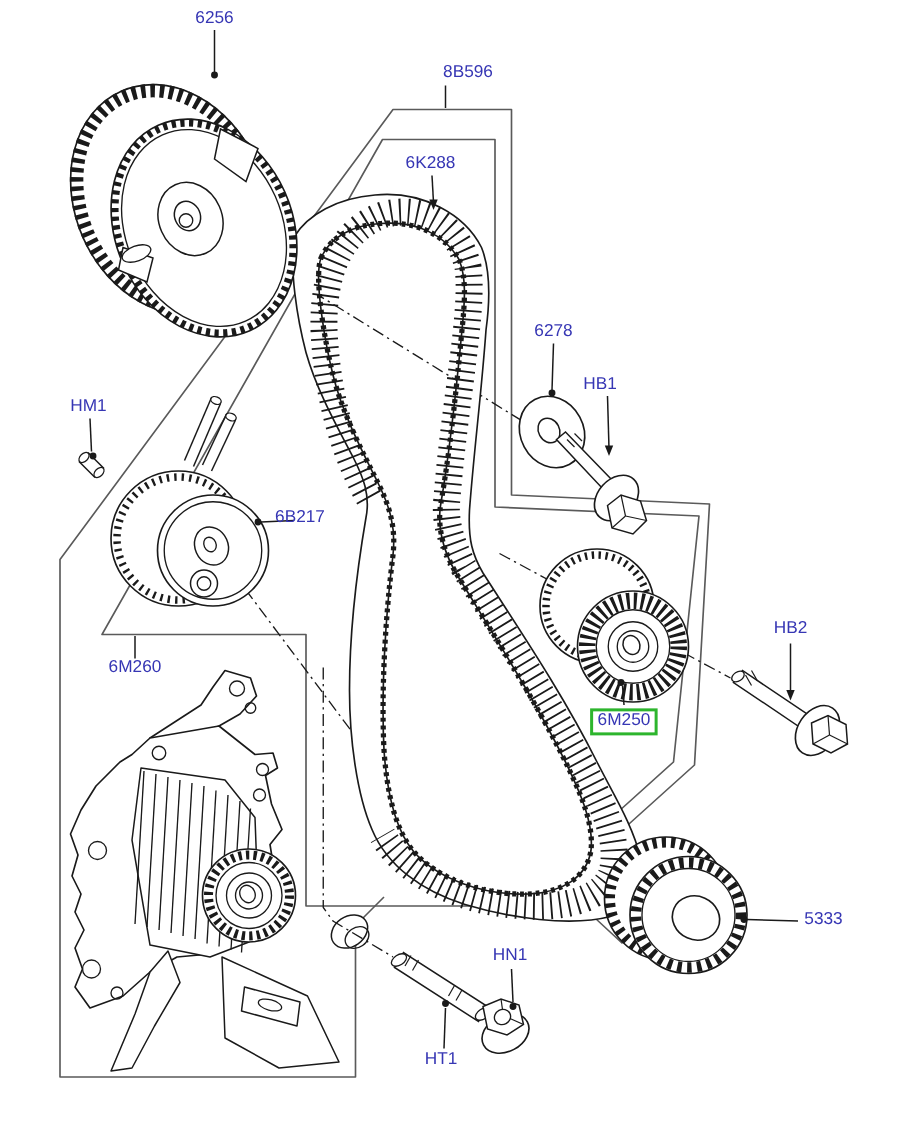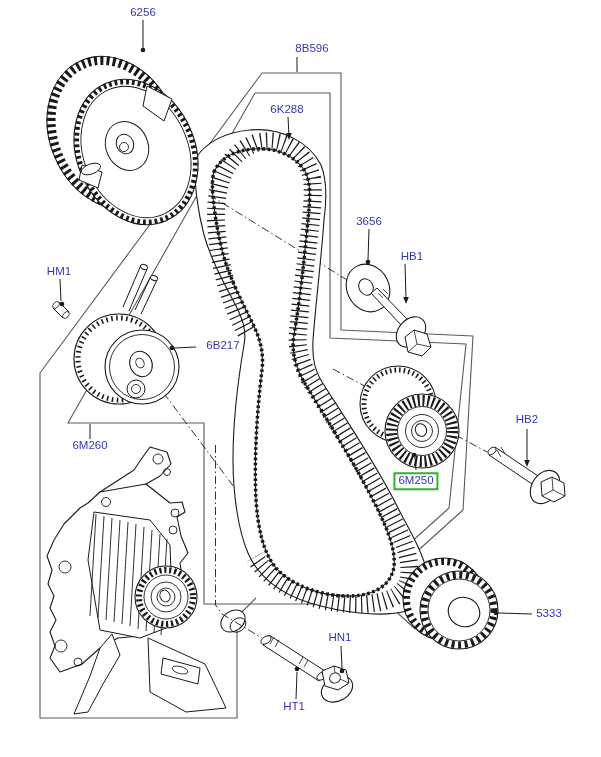--- a/index.html
+++ b/index.html
@@ -234,23 +234,23 @@
     <line x1="341" y1="646" x2="342" y2="668"></line>
         <circle cx="342" cy="671" r="2.3" stroke="none"></circle>
     <line x1="296" y1="699" x2="297" y2="672"></line>
         <circle cx="297" cy="669" r="2.3" stroke="none"></circle>
   </g>
 </svg>
 
   <div class="part-label" style="left:143px;top:13px">6256</div>
   <div class="part-label" style="left:312px;top:49px">8B596</div>
   <div class="part-label" style="left:287px;top:110px">6K288</div>
-  <div class="part-label" style="left:369px;top:222px">3656</div>
-  <div class="part-label" style="left:412px;top:257px">HB1</div>
+  <div class="part-label" style="left:369px;top:222px">6278</div>
+  <div class="part-label" style="left:400px;top:257px">HB1</div>
   <div class="part-label" style="left:59px;top:272px">HM1</div>
-  <div class="part-label" style="left:223px;top:346px">6B217</div>
+  <div class="part-label" style="left:200px;top:346px">6B217</div>
   <div class="part-label" style="left:90px;top:446px">6M260</div>
   <div class="part-label highlighted" style="left:416px;top:481px">6M250</div>
   <div class="part-label" style="left:527px;top:420px">HB2</div>
   <div class="part-label" style="left:549px;top:614px">5333</div>
   <div class="part-label" style="left:340px;top:638px">HN1</div>
   <div class="part-label" style="left:294px;top:707px">HT1</div>
 </div>
 
 </body></html>

